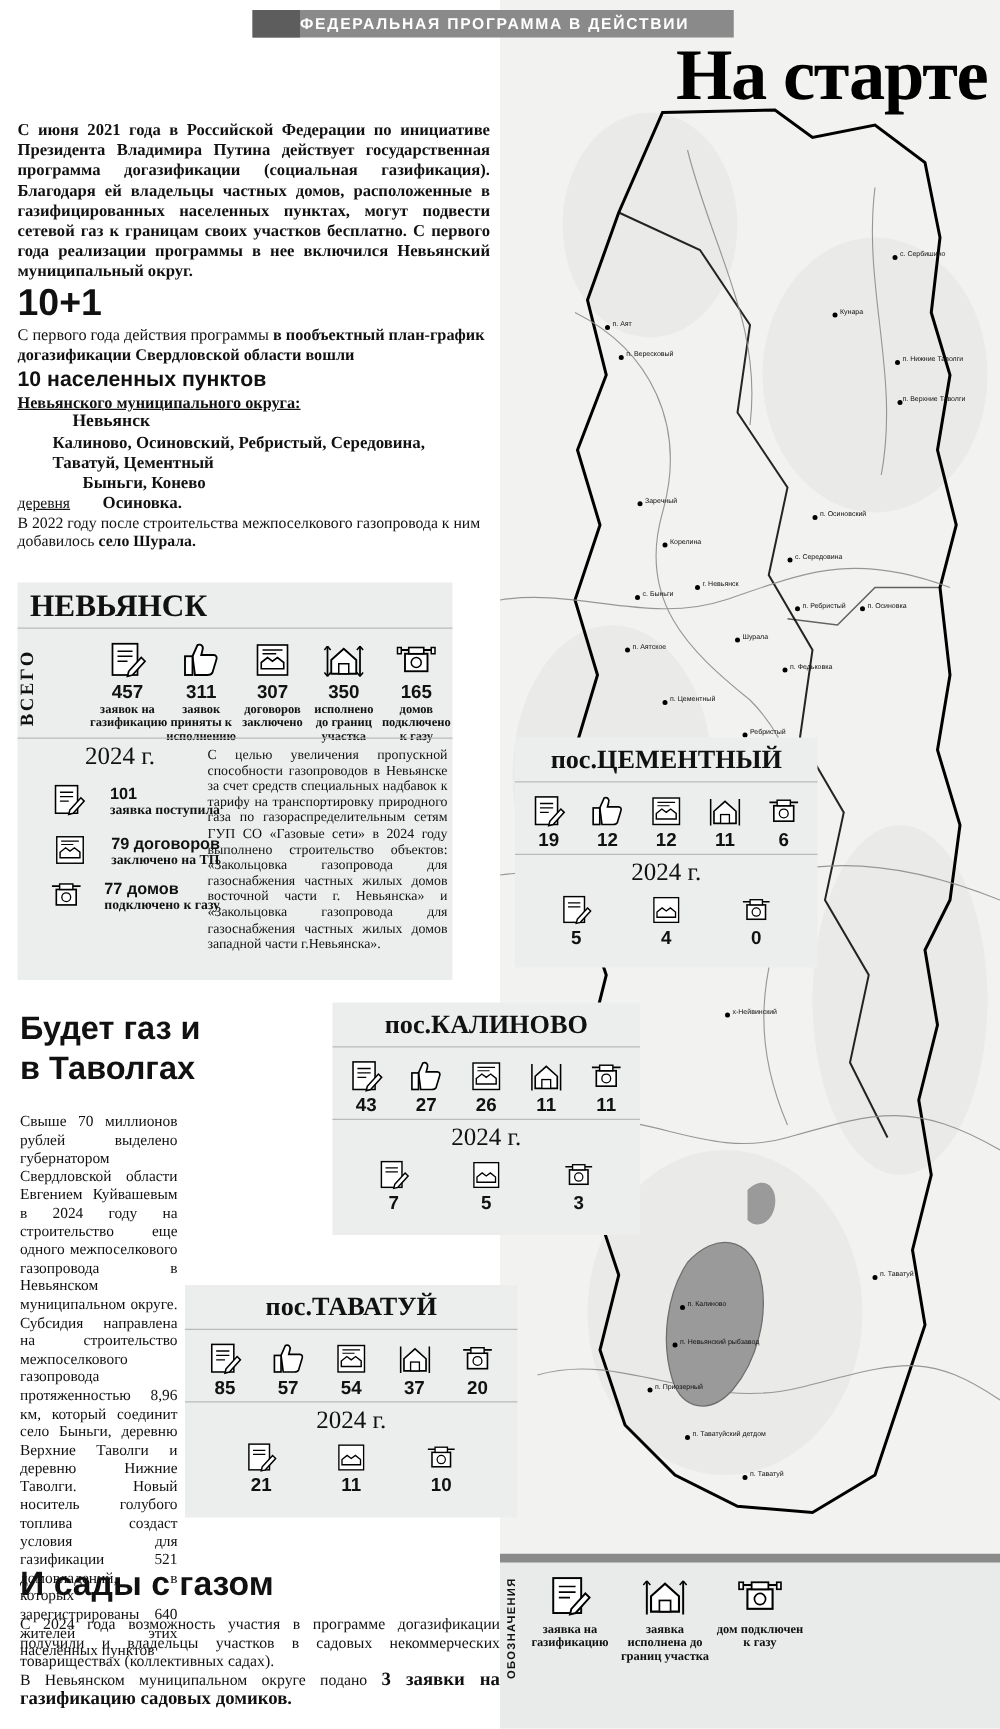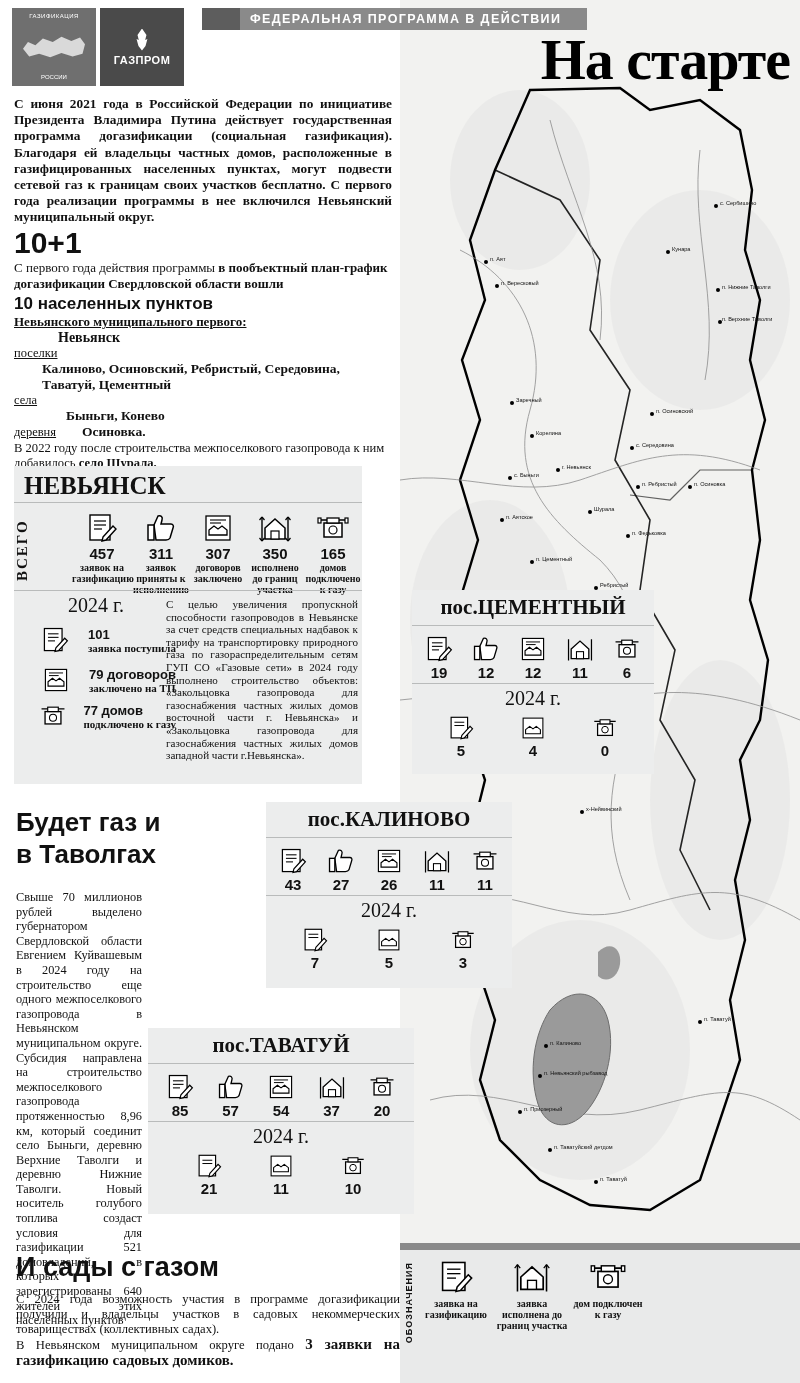--- a/index.html
+++ b/index.html
@@ -53,21 +53,21 @@
   .gazprom-text{ font-family:"Liberation Sans", sans-serif; font-size:11px; font-weight:bold; letter-spacing:.5px;}
 
   .fed-bar{
     position:absolute; left:202px; top:8px; width:385px; height:22px;
     background:#8a8a8a;
     display:flex; align-items:center;
   }
   .fed-bar .sq{ width:38px; height:22px; background:#5d5d5d; }
   .fed-bar .txt{
     color:#fff; font-family:"Liberation Sans", sans-serif; font-weight:bold;
-    font-size:12.5px; letter-spacing:1.4px; padding-left:10px;
+    font-size:12.5px; letter-spacing:1.4px; 
   }
   .headline{
     position:absolute; right:10px; top:26px;
     font-family:"Liberation Serif", serif; font-weight:bold; font-size:58px;
     letter-spacing:-1px; color:#000;
   }
 
   
   .intro{
     position:absolute; left:14px; top:96px; width:378px;
@@ -253,54 +253,39 @@
         <text x="304" y="1021">п. Таватуй</text>
         <text x="150" y="1045">п. Калиново</text>
         <text x="144" y="1075">п. Невьянский рыбзавод</text>
         <text x="124" y="1111">п. Приозерный</text>
         <text x="154" y="1149">п. Таватуйский детдом</text>
         <text x="200" y="1181">п. Таватуй</text>
       </g>
     </svg>
   </div>
 
-  <div class="logo-block">
-    <div class="logo-box">
-      <div class="logo-cap">ГАЗИФИКАЦИЯ</div>
-      <div class="ru-shape"></div>
-      <div class="logo-cap2">РОССИИ</div>
-    </div>
-    <div class="logo-box dark">
-      <div style="display:flex;flex-direction:column;align-items:center;">
-        <div class="gazprom-flame"></div>
-        <div class="gazprom-text">ГАЗПРОМ</div>
-      </div>
-    </div>
-  </div>
 
   <div class="fed-bar">
     <div class="sq"></div>
     <div class="txt">ФЕДЕРАЛЬНАЯ ПРОГРАММА В ДЕЙСТВИИ</div>
   </div>
 
   <div class="headline">На старте</div>
 
   <div class="intro">С июня 2021 года в Российской Федерации по инициативе Президента Владимира Путина действует государственная программа догазификации (социальная газификация). Благодаря ей владельцы частных домов, расположенные в газифицированных населенных пунктах, могут подвести сетевой газ к границам своих участков бесплатно. С первого года реализации программы в нее включился Невьянский муниципальный округ.</div>
 
   <div class="big10">
     <div class="n">10+1</div>
     <div class="l1">
       <span style="font-weight:normal">С первого года действия программы </span><span>в пообъектный план-график догазификации Свердловской области вошли</span>
     </div>
     <div class="l2">10 населенных пунктов</div>
-    <div class="l3">Невьянского муниципального первого:</div>
+    <div class="l3">Невьянского муниципального округа:</div>
     <div class="city">Невьянск</div>
-    <div class="kind">поселки</div>
     <div class="places">Калиново, Осиновский, Ребристый, Середовина, Таватуй, Цементный</div>
-    <div class="kind">села</div>
     <div class="places2">Быньги, Конево</div>
     <div style="display:flex;gap:26px;align-items:baseline;">
       <span class="kind">деревня</span>
       <span style="font-weight:bold;font-size:13.5px">Осиновка.</span>
     </div>
     <div class="tail">
       <span>В 2022 году после строительства межпоселкового газопровода к ним добавилось </span><b>село Шурала.</b>
     </div>
   </div>
 

